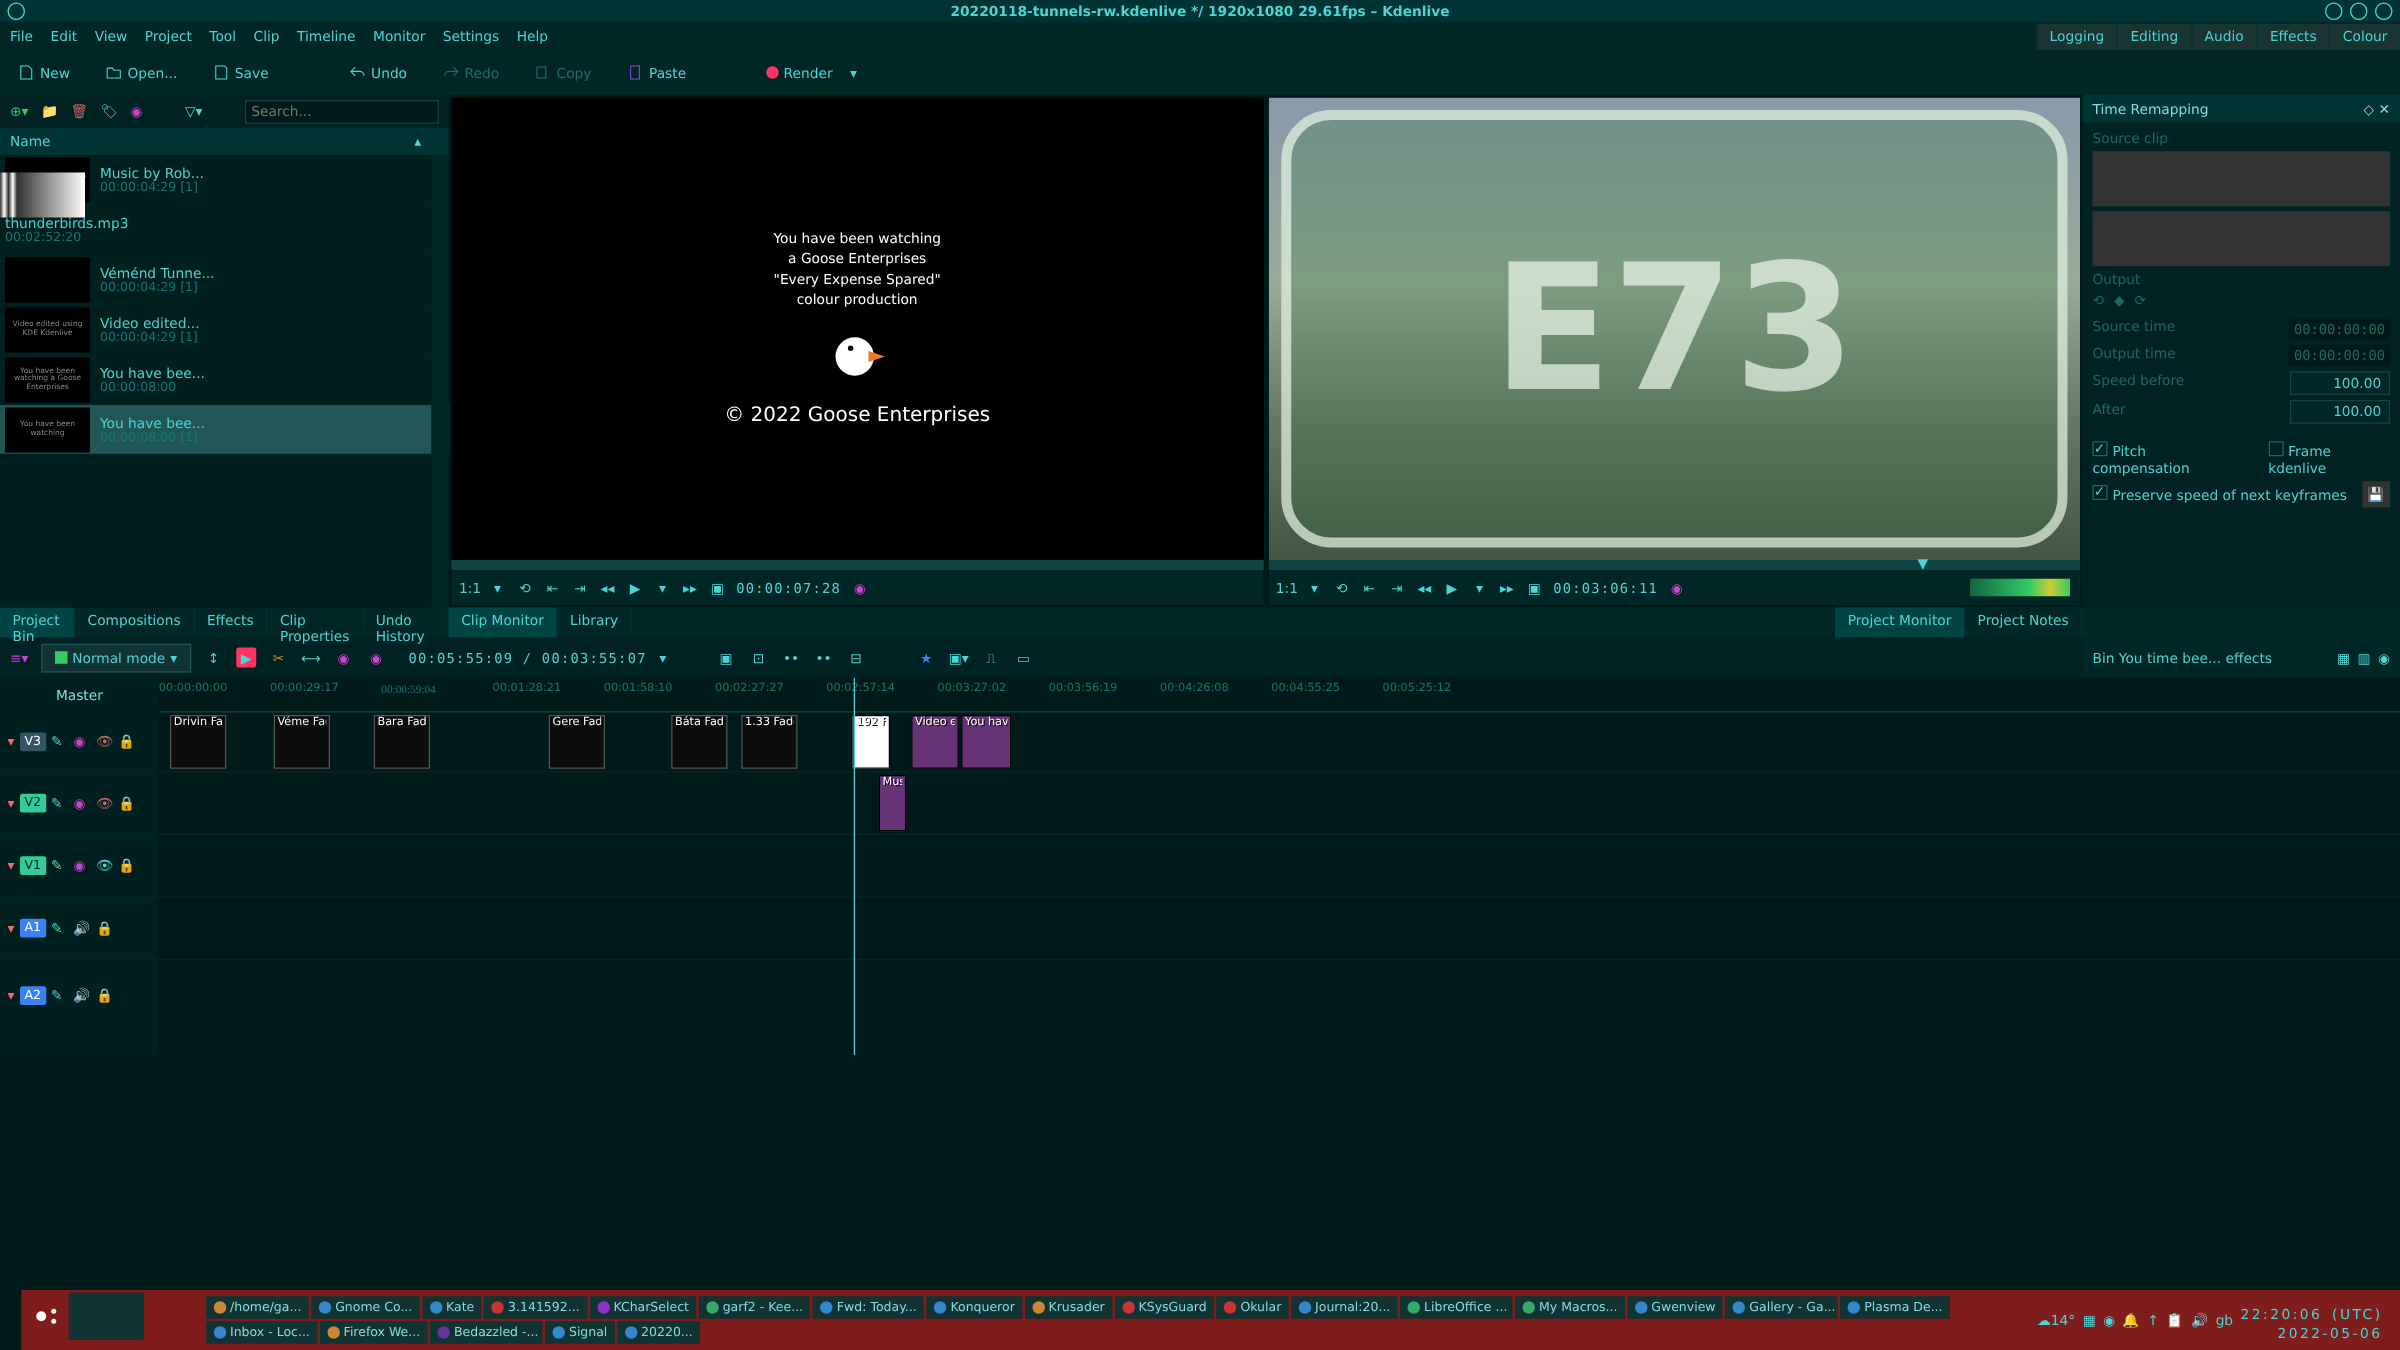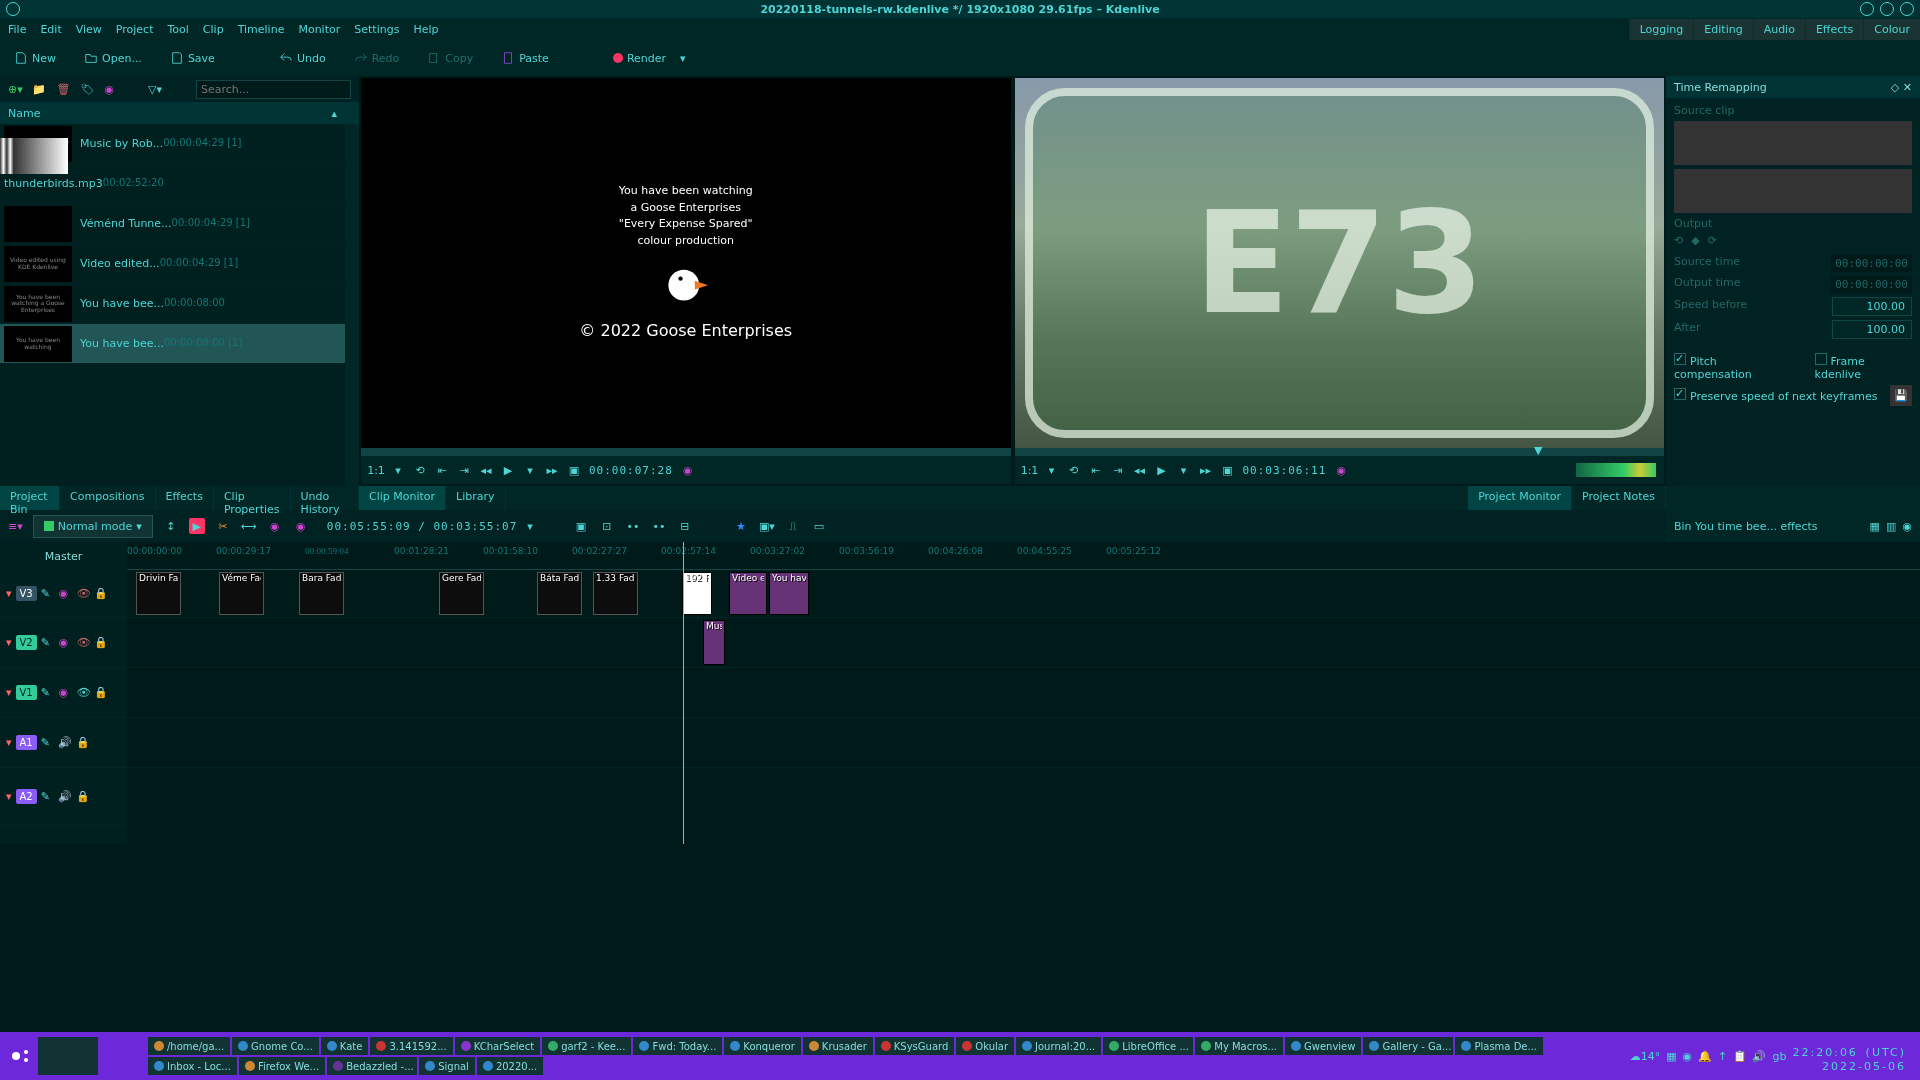--- a/index.html
+++ b/index.html
@@ -21,21 +21,21 @@
 .bin{width:359px;background:#001f1f;display:flex;flex-direction:column;position:relative}
 .bin-tb{height:26px;display:flex;align-items:center;padding:0 8px;gap:10px;background:#002222}
 .bin-tb .srch{flex:0 0 78px;background:#001a1a;border:1px solid #114444;color:#4dd5d5;padding:2px 4px;margin-left:auto}
 .bin-head{height:22px;background:#003333;display:flex;align-items:center;padding:0 8px;position:relative}
 .bin-head .arr{position:absolute;right:22px}
 .bin-list{flex:1;overflow:hidden;position:relative}
 .bin-row{height:40px;display:flex;align-items:center;padding:4px;gap:8px;border-bottom:1px solid #002222}
 .bin-row.sel{background:#225555}
 .bin-thumb{width:68px;height:36px;background:#000;flex-shrink:0;display:flex;align-items:center;justify-content:center;font-size:6px;color:#888;text-align:center;line-height:1.1}
 .bin-thumb.wave{background:linear-gradient(90deg,#333 0%,#fff 5%,#333 10%,#fff 15%,#333 20%,#fff 100%)}
-.bin-info{display:flex;flex-direction:row}
+.bin-info{display:flex;flex-direction:column}
 .bin-name{color:#4dd5d5}
 .bin-tc{color:#117777;font-size:10px}
 .scrolls{width:14px;background:#002626;position:absolute;right:0;top:0;bottom:0}
 .monitors{flex:1;display:flex;gap:4px;padding:2px}
 .mon{flex:1;background:#000;position:relative;display:flex;flex-direction:column}
 .mon-view{flex:1;position:relative;overflow:hidden;display:flex;align-items:center;justify-content:center}
 .credits{color:#fff;text-align:center;font-size:24px;line-height:1.5;font-family:Arial}
 .goose{width:44px;height:44px;margin:12px auto 4px}
 .copy{color:#fff;font-size:16px}
 .e73{position:relative;width:100%;height:100%}
@@ -68,33 +68,33 @@
 .ruler{height:28px;background:#001a1a;position:relative;border-bottom:1px solid #114444}
 .ruler .tick{position:absolute;top:4px;color:#117777;font-size:9px}
 .track{height:50px;border-bottom:1px solid #002626;position:relative}
 .track.v3{height:48px}
 .track.a2{height:58px}
 .th{height:50px;display:flex;align-items:center;padding:0 6px;gap:4px;border-bottom:1px solid #002626}
 .th.v3{height:48px}
 .th.a2{height:58px}
 .th .exp{color:#ff6666}
 .th .lbl{background:#335566;color:#fff;padding:2px 4px;border-radius:2px;font-size:10px}
-.th .lbl.a{background:#8b5cf6}
+.th .lbl.a{background:#3b82f6}
 .th .lbl.on{background:#33cc99;color:#002222}
 .th .ic{color:#4dd5d5;width:14px}
 .clip{position:absolute;top:2px;bottom:2px;border:1px solid #000;overflow:hidden}
 .clip-title{position:absolute;top:0;left:2px;right:2px;color:#fff;font-size:9px;text-shadow:1px 1px #000;white-space:nowrap;overflow:hidden}
 .clip-v3{background:#0d0d0d;border-color:#555}
 .clip-vid{background:linear-gradient(90deg,#332211 0%,#664422 30%,#221100 60%,#110800 100%)}
 .clip-pur{background:#663377}
 .clip-aud{background:#22aa88}
 .playhead{position:absolute;top:0;bottom:0;width:1px;background:#4dd5d5;z-index:10}
 .playhead.p1{left:556px}
 .bin-eff{position:absolute;right:0;top:488px;width:254px;height:32px;background:#002626;display:flex;align-items:center;padding:0 8px;color:#4dd5d5}
-.taskbar{position:absolute;bottom:0;left:0;right:0;height:48px;background:#6d28d9;display:flex;align-items:center;padding:0 6px;gap:2px}
+.taskbar{position:absolute;bottom:0;left:17px;right:0;height:48px;background:#7f1d1d;display:flex;padding:0 6px;gap:2px}
 .taskbar .launch{width:140px;height:42px;display:flex;align-items:center;gap:4px}
 .taskbar .tasks{flex:1;display:flex;flex-wrap:wrap;gap:2px;align-content:center}
 .task{height:18px;padding:2px 6px;background:#113333;color:#88dddd;display:flex;align-items:center;gap:3px;font-size:10px;max-width:90px;overflow:hidden;white-space:nowrap}
 .task .dot{width:10px;height:10px;border-radius:5px;flex-shrink:0}
 .tray{display:flex;align-items:center;gap:6px;padding:0 8px}
 .clock{text-align:right;font-family:monospace}
 .clock .time{font-size:18px;color:#4dd5d5;letter-spacing:2px}
 .clock .date{font-size:11px;color:#4dd5d5;letter-spacing:2px}
 .wave{position:absolute;top:14px;left:0;right:0;bottom:2px;background:repeating-linear-gradient(90deg,#22aa88 0px,#33ddaa 1px,#22aa88 2px,#117755 3px)}
 svg{fill:currentColor}

